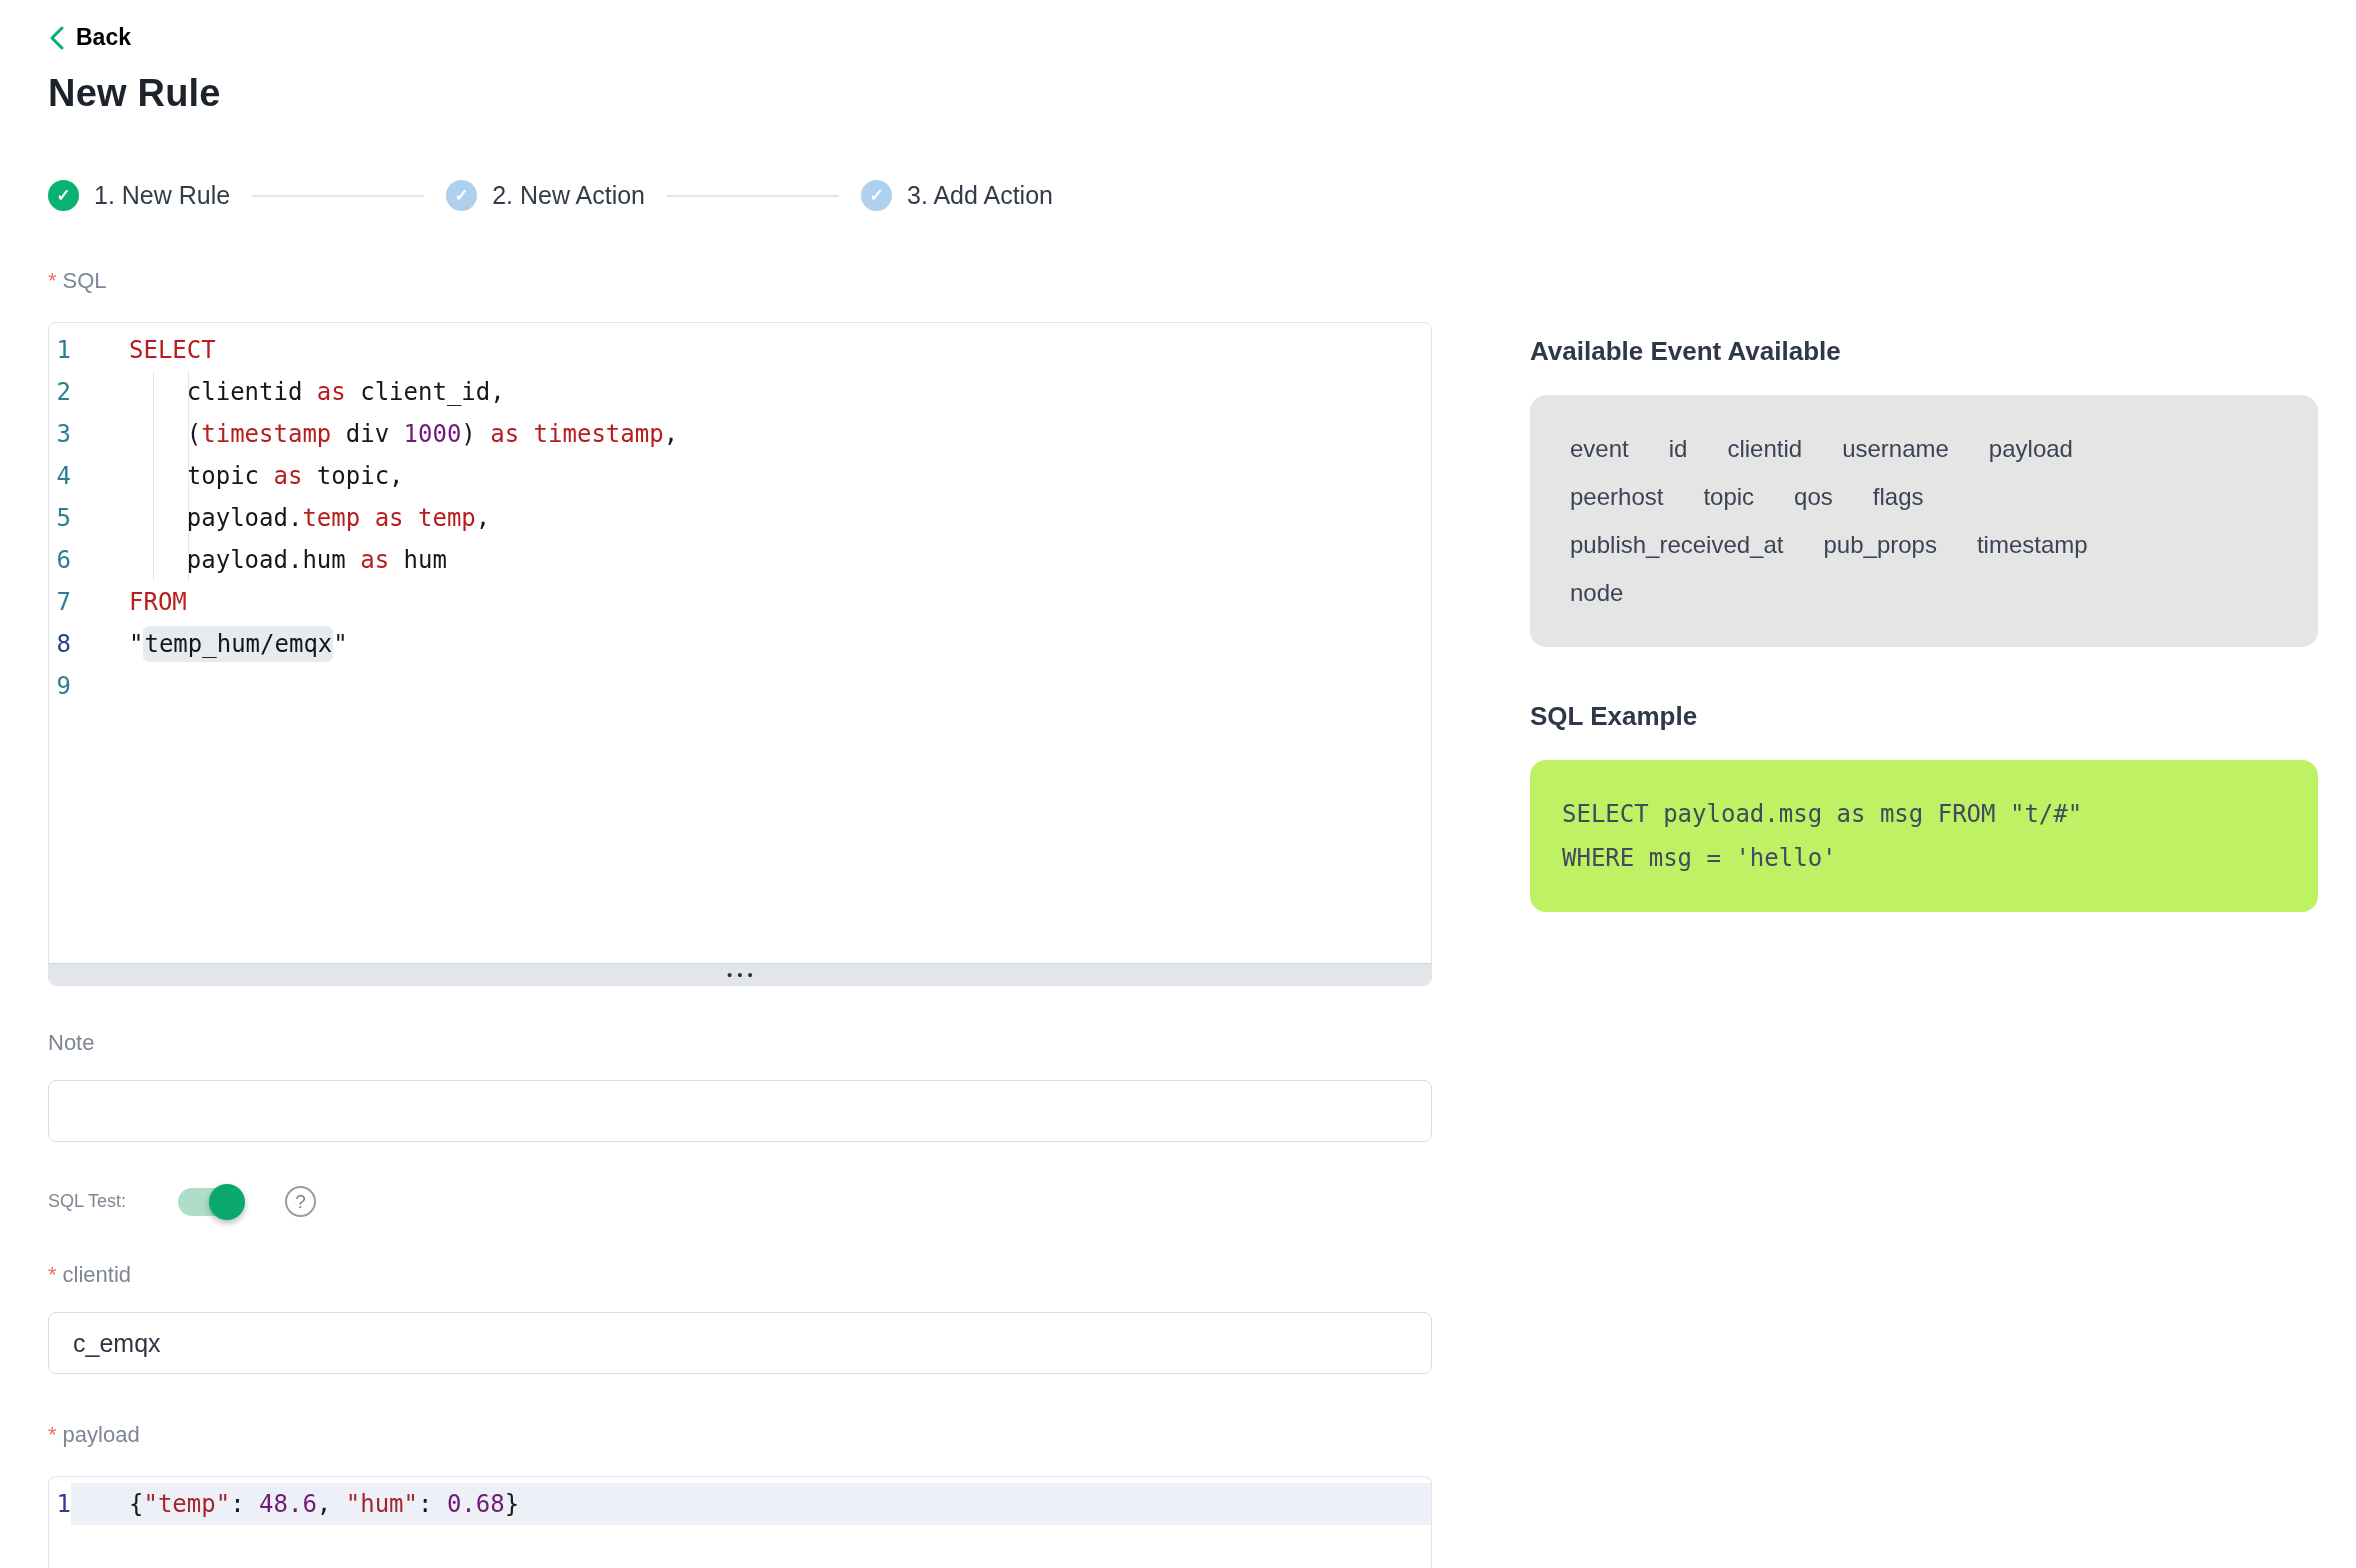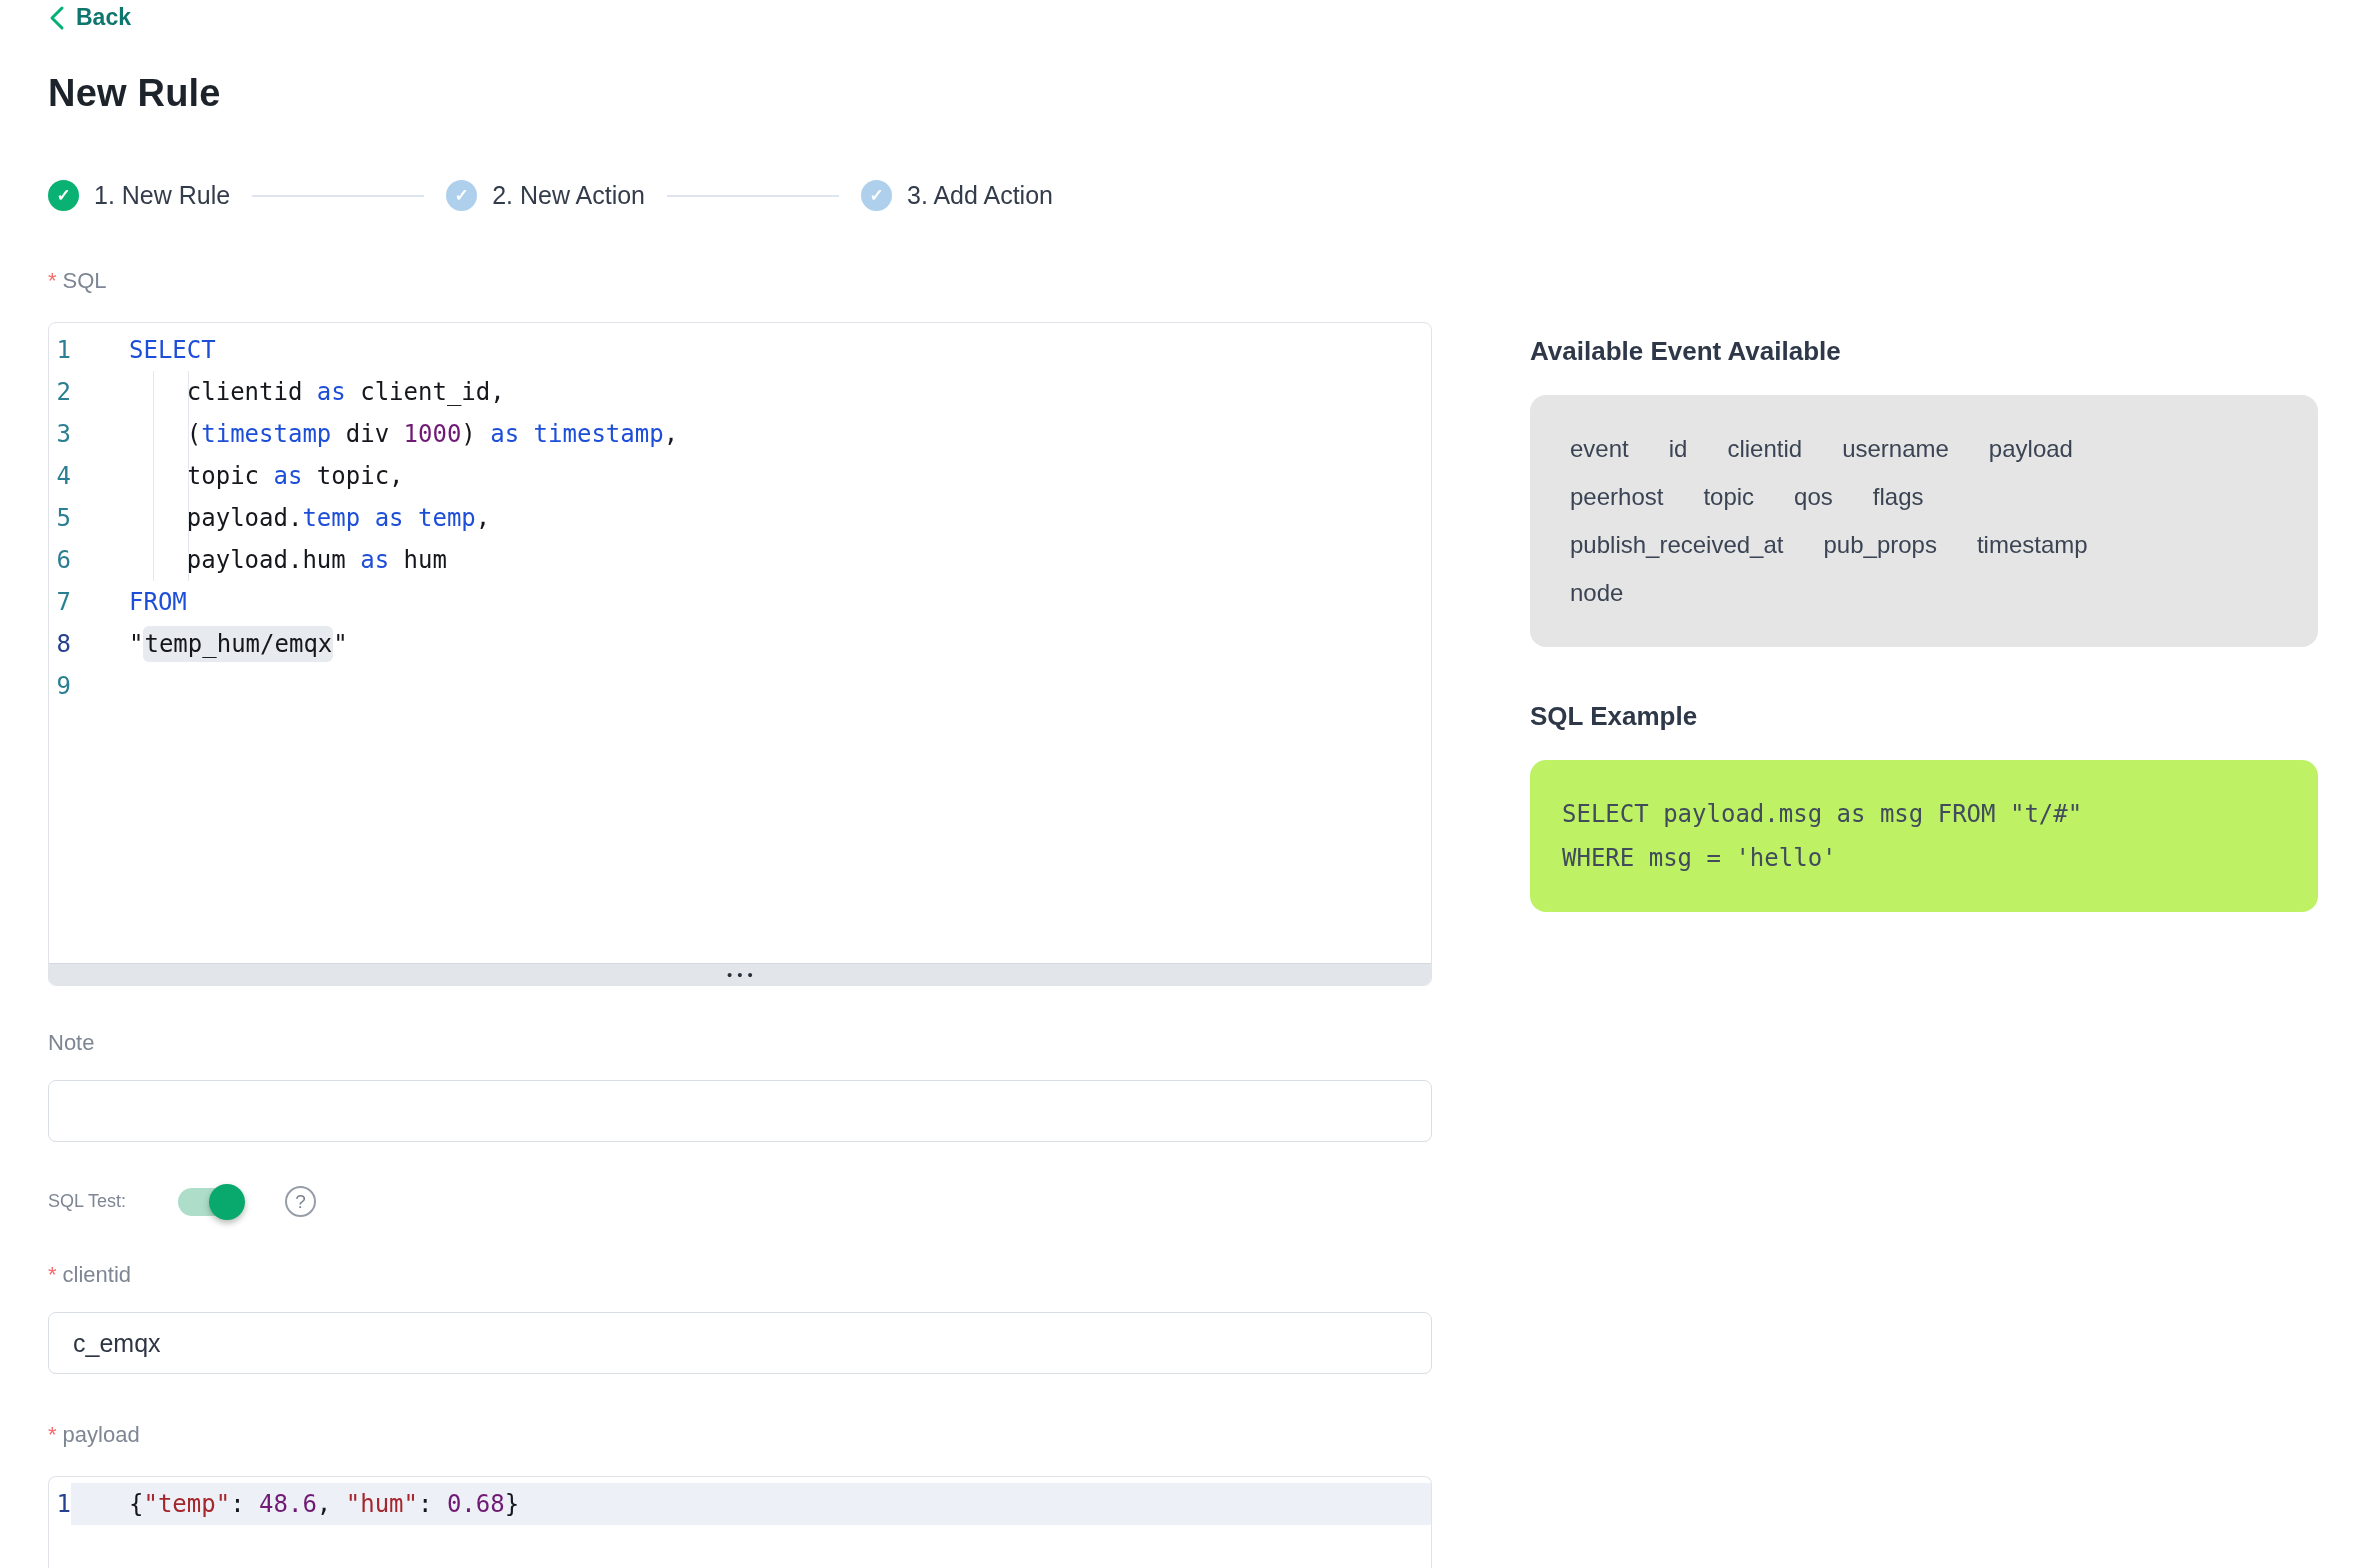--- a/index.html
+++ b/index.html
@@ -1,22 +1,22 @@
 <!DOCTYPE html>
 <html><head>
 <meta charset="utf-8">
 <style>
   * { margin:0; padding:0; box-sizing:border-box; }
   html,body { width:2356px; height:1568px; overflow:hidden; background:#ffffff;
               font-family:"Liberation Sans", sans-serif; }
   body { position:relative; }
 
   
-  .back-link { position:absolute; left:48px; top:4px; display:flex; align-items:flex-end;
-               gap:10px; color:#0f766e; font-size:23px; font-weight:600; cursor:pointer; }
+  .back-link { position:absolute; left:48px; top:24px; display:flex; align-items:flex-end;
+               gap:10px; color:#000000; font-size:23px; font-weight:600; cursor:pointer; }
   .back-link svg { display:block; }
   .page-title { position:absolute; left:48px; top:72px; font-size:38px; font-weight:700;
                 color:#1d232b; letter-spacing:.2px; }
 
   
   .steps { position:absolute; left:48px; top:180px; display:flex; align-items:center; }
   .step  { display:flex; align-items:center; gap:15px; }
   .step-circle { width:31px; height:31px; border-radius:50%; display:flex; align-items:center;
                  justify-content:center; color:#ffffff; font-size:17px; font-weight:700; }
   .step-circle.done    { background:#09b172; }
@@ -41,21 +41,21 @@
   .editor { padding-top:6px; cursor:text; }
   .sql-editor { height:640px; }
   .code-line { position:relative; display:flex; height:42px; line-height:42px;
                font-family:"DejaVu Sans Mono", monospace; font-size:24px; }
   .ln { width:22px; flex-shrink:0; text-align:right; color:#2b7f92; user-select:none; }
   .ln.active { color:#26418f; font-weight:500; }
   .code { flex:1; padding-left:58px; white-space:pre; color:#15171c; }
   .code-line .guide { position:absolute; top:0; bottom:0; width:1px; background:#e4e7eb; }
   .guide.g1 { left:104px; } .guide.g2 { left:139px; }
   .code-line.hl .code { background:#edf1f7; }
-  .tk-kw  { color:#1d4ed8;text-align:right; }
+  .tk-kw  { color:#b91c1c;text-align:right; }
   .tk-num { color:#701a75; }
   .tk-str { color:#a5262c; }
   .tk-plain { color:#15171c; }
   .tk-mark { color:#15171c; background:#e7eaee; border-radius:6px; padding:4px 1px; }
 
   .resize-bar { height:22px; background:#e2e6eb; border-top:1px solid #d3d8de;
                 display:flex; align-items:center; justify-content:center; cursor:row-resize; }
   .resize-dots { font-size:15px; letter-spacing:5px; color:#2c323b; line-height:1;
                  padding-left:5px; }
 

